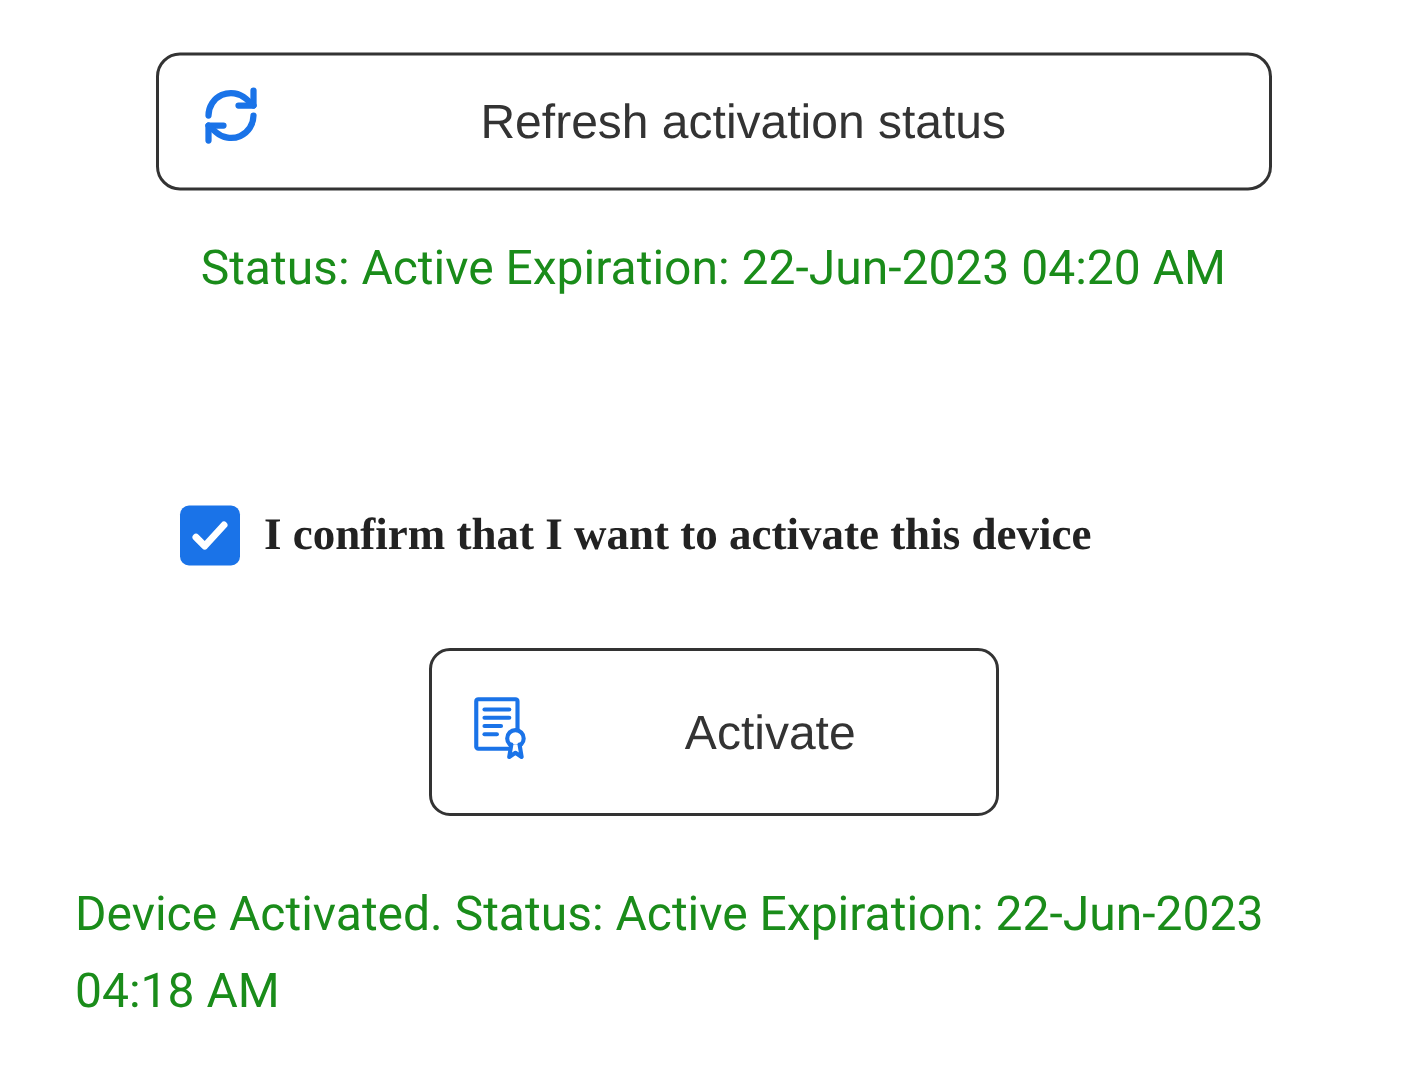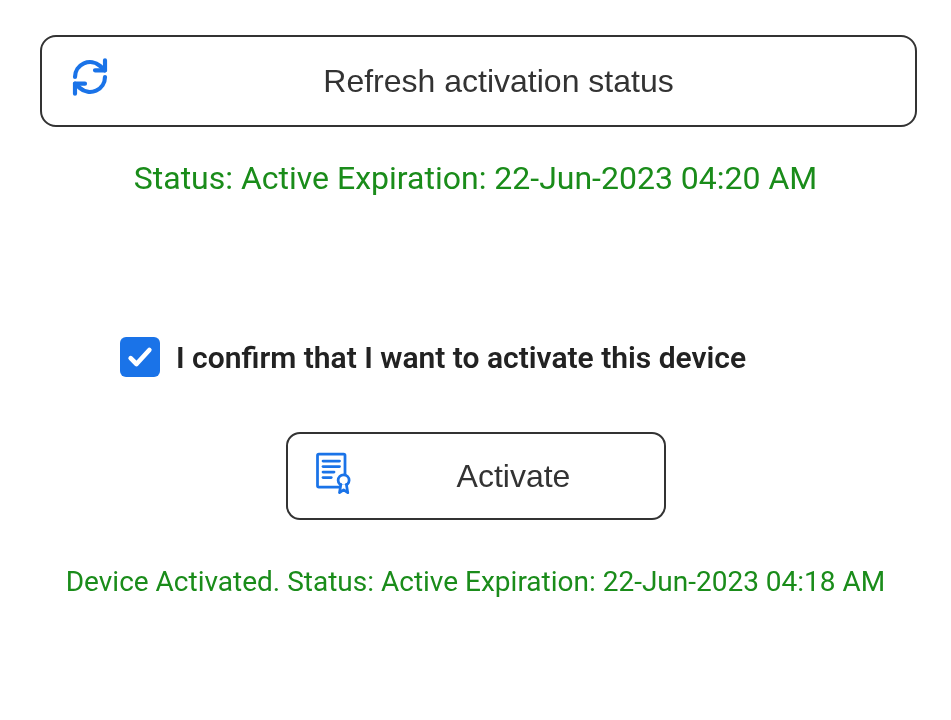--- a/index.html
+++ b/index.html
@@ -7,21 +7,21 @@
       margin: 0;
       padding: 20px 40px;
       font-family: -apple-system, BlinkMacSystemFont, "Segoe UI", Roboto, Arial, sans-serif;
       background: #ffffff;
       width: 951px;
       height: 720px;
     }
     .refresh-button {
       display: flex;
       align-items: center;
-      width: 877px;
+      width: 744px;
       margin: 15px auto 0 auto;
       padding: 20px 28px;
       border: 2px solid #333333;
       border-radius: 16px;
       background: #ffffff;
       cursor: pointer;
       font-size: 32px;
       color: #333333;
     }
     .refresh-button .label {
@@ -41,20 +41,21 @@
       font-weight: 400;
       padding: 0 10px;
     }
     .confirm-row {
       display: flex;
       align-items: center;
       justify-content: flex-start;
       margin-top: 140px;
       padding-left: 80px;
       gap: 16px;
+      font-family: Liberation Serif, serif;
     }
     .checkbox-box {
       width: 40px;
       height: 40px;
       border-radius: 6px;
       background: #1a73e8;
       display: flex;
       align-items: center;
       justify-content: center;
       cursor: pointer;
@@ -67,42 +68,41 @@
     .confirm-label {
       font-size: 30px;
       font-weight: 600;
       color: #222222;
     }
     .activate-button {
       display: flex;
       align-items: center;
       width: 380px;
       margin: 55px auto 0 auto;
-      padding: 16px 24px;
+      padding: 28px 24px;
       border: 2px solid #333333;
       border-radius: 14px;
       background: #ffffff;
       cursor: pointer;
       font-size: 32px;
       color: #333333;
       gap: 32px;
     }
     .activate-button .label {
       flex: 1;
       text-align: center;
     }
     .certificate-icon-svg {
       width: 44px;
       height: 44px;
       flex-shrink: 0;
     }
     .device-status-line {
-      text-align: center;
       color: #1a8c1a;
-      font-size: 28px;
+      font-size: 32px;
       margin-top: 40px;
       line-height: 1.6;
       font-weight: 400;
       padding: 0 10px;
     }
   </style>
 </head>
 <body>
 
 <button class="refresh-button">

